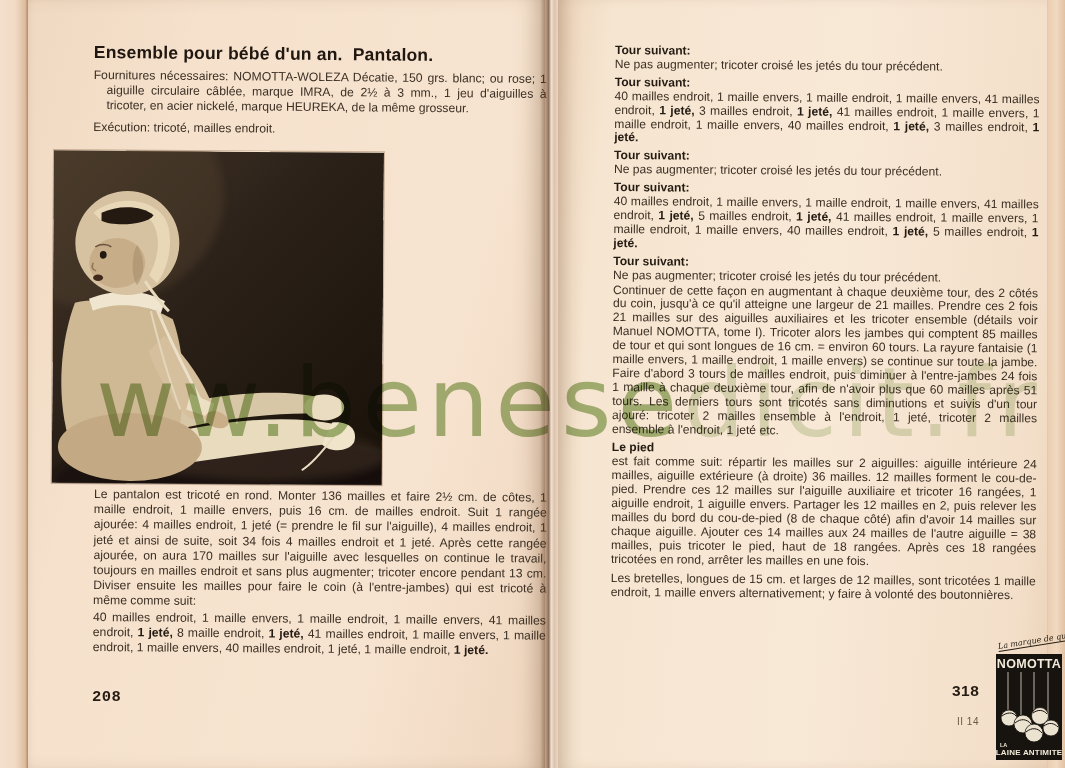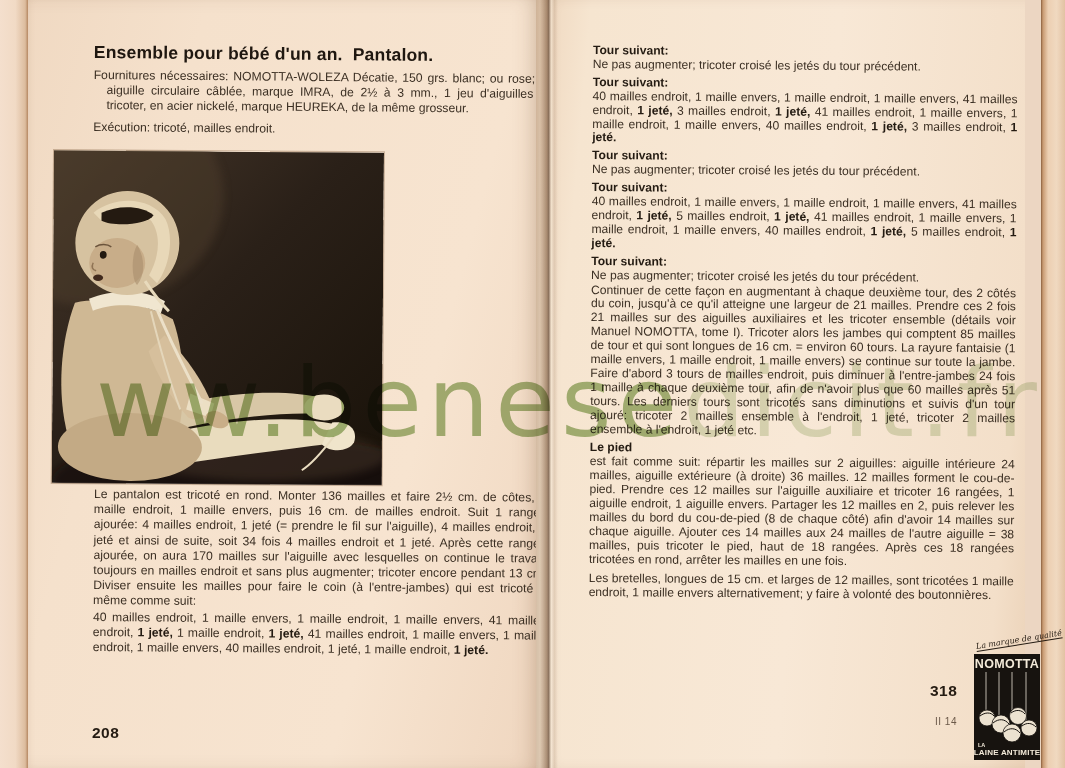--- a/index.html
+++ b/index.html
@@ -12,21 +12,21 @@
   .edge{position:absolute;top:0;height:768px;z-index:0;}
   #left-edge{left:0;width:28px;
     background:linear-gradient(90deg,#f4dfcd 0%,#f1dac5 55%,#dcbc9e 90%,#b98d68 99%,#8a5f3d 100%);}
   #right-edge{left:1041px;width:24px;
     background:linear-gradient(90deg,#8a5f3d 0%,#c89a72 8%,#eccfb2 30%,#f0d9c0 65%,#e2c2a3 100%);}
   
   .page{position:absolute;top:0;height:768px;z-index:1;}
   #left-page{left:28px;width:517px;
     background:linear-gradient(105deg,#f0d9c2 0%,#f5e1cc 25%,#f7e4d0 70%,#efd6bf 100%);
     box-shadow:inset -20px 0 24px -14px rgba(92,52,20,.38), inset 5px 0 9px -6px rgba(120,70,40,.15);}
-  #right-page{left:536px;width:489px;
+  #right-page{left:558px;width:489px;
     background:linear-gradient(95deg,#eed6bd 0%,#f6e5d0 10%,#f8e8d6 55%,#f3dfc9 92%,#ebd2b8 100%);
     box-shadow:inset 16px 0 20px -12px rgba(92,52,20,.32);}
   #gutter{position:absolute;left:540px;top:0;width:18px;height:768px;z-index:3;
     background:linear-gradient(90deg,rgba(120,75,40,0) 0%,rgba(95,55,25,.45) 38%,rgba(60,30,10,.55) 48%,rgba(255,246,232,.35) 62%,rgba(100,60,30,.12) 80%,rgba(100,60,30,0) 100%);}
   
   .txt{color:#3b2f23;text-align:justify;}
   .lp-col{position:absolute;left:66px;top:42px;width:453px;transform:rotate(.5deg);transform-origin:0 0;}
   .lp-lower{position:absolute;left:66px;top:487px;width:453px;transform:rotate(.45deg);transform-origin:0 0;}
   .left-body{font-size:12.2px;line-height:15.2px;}
   .rp-col{position:absolute;left:57px;top:40px;width:425px;transform:rotate(.45deg);transform-origin:0 0;}
@@ -34,21 +34,21 @@
   p{margin:0 0 1px 0;}
   b{color:#241b12;}
   .page-title{font-size:17.5px;font-weight:bold;color:#1f1710;letter-spacing:.2px;
     white-space:pre-wrap;margin:0 0 5px 0;}
   .hang{padding-left:13px;text-indent:-13px;margin-top:3px;}
   .exec-line{margin-top:6px;}
   .t-head{font-weight:bold;color:#241b12;margin:4px 0 0 0;text-align:left;}
   .pied-head{margin-top:5px;}
   .straps{margin-top:5px;}
   .page-num{position:absolute;font-size:15.5px;font-weight:bold;color:#241b12;letter-spacing:.5px;}
-  #lp-num{left:64px;top:724px;}
+  #lp-num{left:64px;top:688px;font-family:Liberation Mono, monospace;}
   #rp-num{left:394px;top:682px;}
   #rp-code{position:absolute;left:399px;top:716px;font-size:10px;color:#6b5949;letter-spacing:.5px;}
   
   #photo{position:absolute;left:26px;top:150px;width:330px;height:333px;z-index:2;
     transform:rotate(.4deg);transform-origin:0 0;box-shadow:0 0 0 1px rgba(120,85,55,.35);}
   #photo svg{display:block;}
   
   #watermark{position:absolute;left:96px;top:330px;z-index:5;
     font-family:"DejaVu Sans", sans-serif;font-size:97px;font-weight:400;
     letter-spacing:6px;color:#4d7c0f;mix-blend-mode:multiply;white-space:nowrap;
@@ -117,21 +117,21 @@
       <ellipse cx="50" cy="104" rx="3.4" ry="3.8" fill="#221910"></ellipse>
       <path d="M42,96 C47,93 54,93 58,96" stroke="#6b543c" stroke-width="1.5" fill="none"></path>
       <path d="M40,112 C38,116 39,119 43,120" stroke="#8f7354" stroke-width="1.5" fill="none"></path>
       <ellipse cx="45" cy="127" rx="5" ry="3.2" fill="#40291c"></ellipse>
       <path d="M92,130 C100,142 108,152 116,160" stroke="#e8dabc" stroke-width="3" fill="none"></path>
     </svg>
   </div>
 
   <div class="lp-lower">
     <p class="txt left-body">Le pantalon est tricoté en rond. Monter 136 mailles et faire 2½ cm. de côtes, 1 maille endroit, 1 maille envers, puis 16 cm. de mailles endroit. Suit 1 rangée ajourée: 4 mailles endroit, 1 jeté (= prendre le fil sur l'aiguille), 4 mailles endroit, 1 jeté et ainsi de suite, soit 34 fois 4 mailles endroit et 1 jeté. Après cette rangée ajourée, on aura 170 mailles sur l'aiguille avec lesquelles on continue le travail, toujours en mailles endroit et sans plus augmenter; tricoter encore pendant 13 cm. Diviser ensuite les mailles pour faire le coin (à l'entre-jambes) qui est tricoté à même comme suit:</p>
-    <p class="txt left-body"><span>40 mailles endroit, 1 maille envers, 1 maille endroit, 1 maille envers, 41 mailles endroit, </span><b>1 jeté,</b><span> 1 maille endroit, </span><b>1 jeté,</b><span> 41 mailles endroit, 1 maille envers, 1 maille endroit, 1 maille envers, 40 mailles endroit, 1 jeté, 1 maille endroit, </span><b>1 jeté.</b></p>
+    <p class="txt left-body"><span>40 mailles endroit, 1 maille envers, 1 maille endroit, 1 maille envers, 41 mailles endroit, </span><b>1 jeté,</b><span> 8 maille endroit, </span><b>1 jeté,</b><span> 41 mailles endroit, 1 maille envers, 1 maille endroit, 1 maille envers, 40 mailles endroit, 1 jeté, 1 maille endroit, </span><b>1 jeté.</b></p>
   </div>
 
   <div class="page-num" id="lp-num">208</div>
 </div>
 
 <div class="page" id="right-page">
 
   <div class="rp-col">
     <p class="txt right-body t-head">Tour suivant:</p>
     <p class="txt right-body">Ne pas augmenter; tricoter croisé les jetés du tour précédent.</p>

